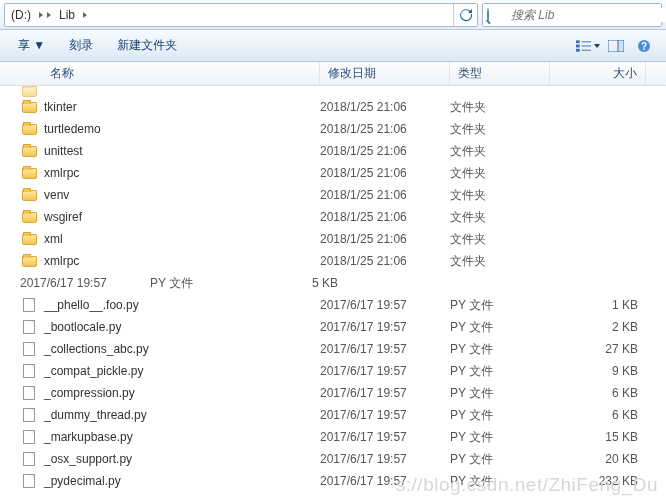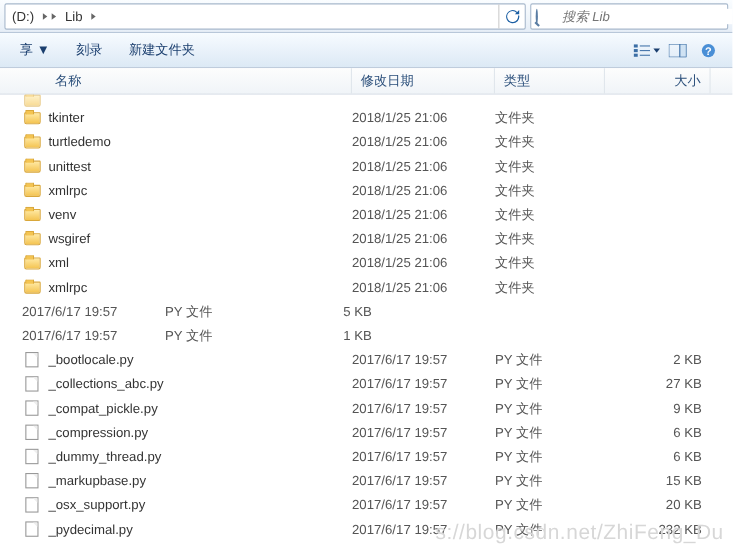--- a/index.html
+++ b/index.html
@@ -209,20 +209,26 @@
         <span class="fdate">2018/1/25 21:06</span>
         <span class="ftype">文件夹</span>
         <span class="fsize"></span>
       </div>
       <div class="row">
         <span class="fdate">2017/6/17 19:57</span>
         <span class="ftype">PY 文件</span>
         <span class="fsize">5 KB</span>
       </div>
       <div class="row">
+        <span class="fname">
+          <span class="icon-slot">
+            <span class="file-ico"></span>
+          </span>
+          <span>__phello__.foo.py</span>
+        </span>
         <span class="fdate">2017/6/17 19:57</span>
         <span class="ftype">PY 文件</span>
         <span class="fsize">1 KB</span>
       </div>
       <div class="row">
         <span class="fname">
           <span class="icon-slot">
             <span class="file-ico"></span>
           </span>
           <span>_bootlocale.py</span>

